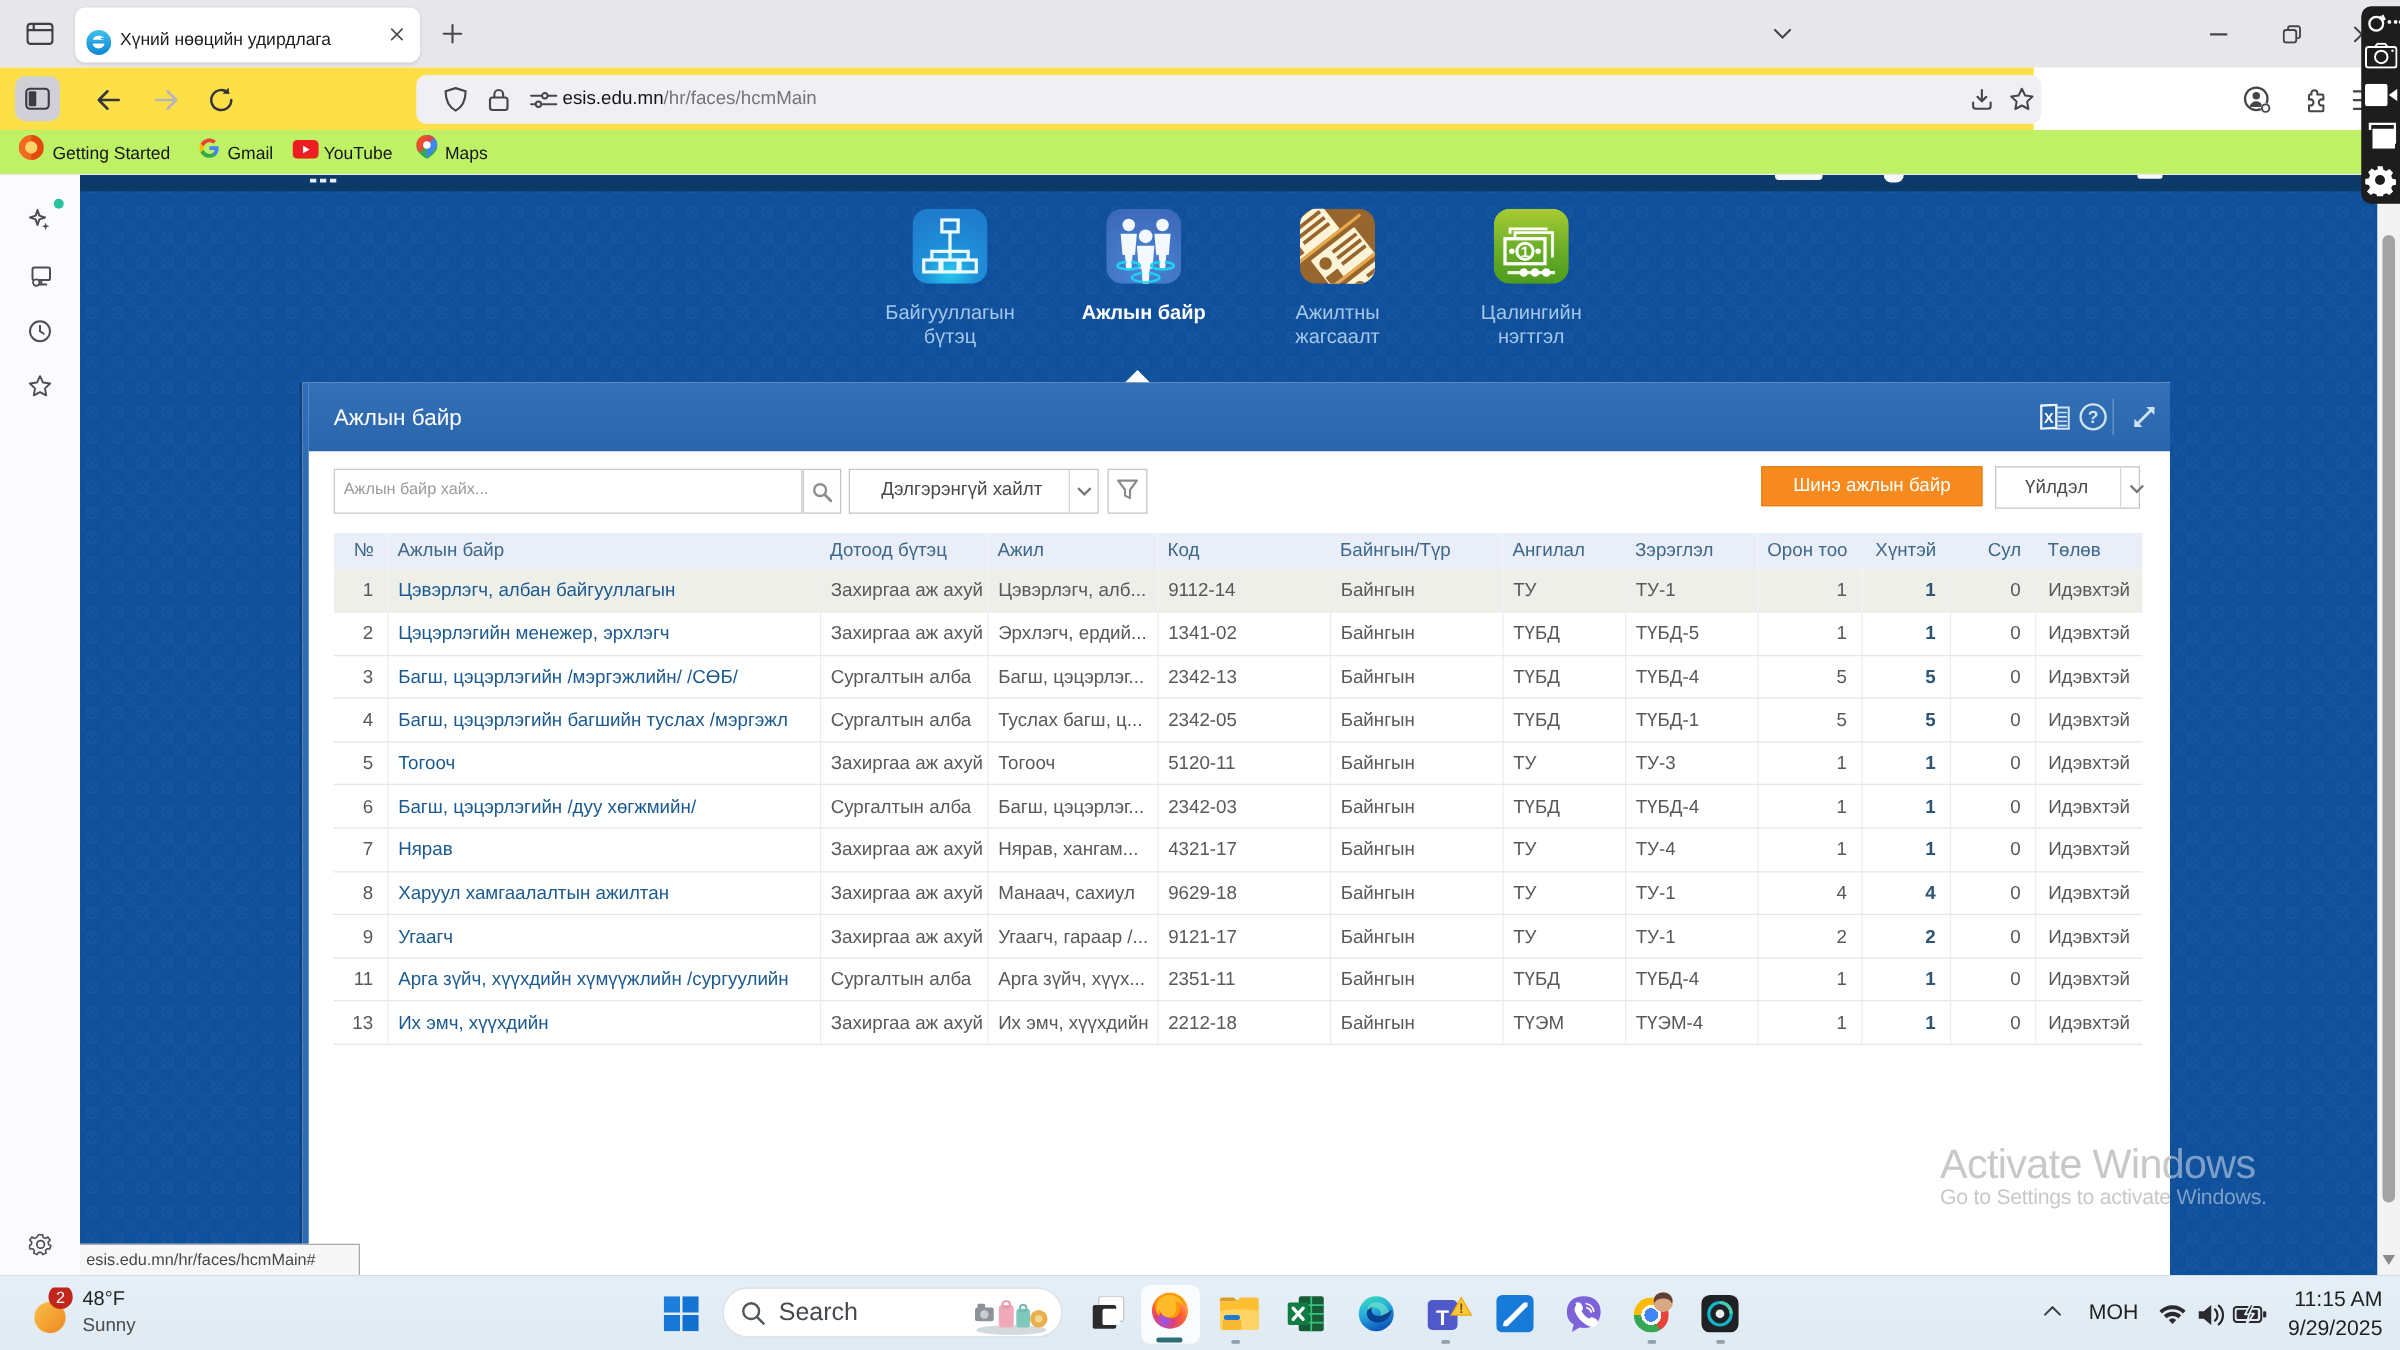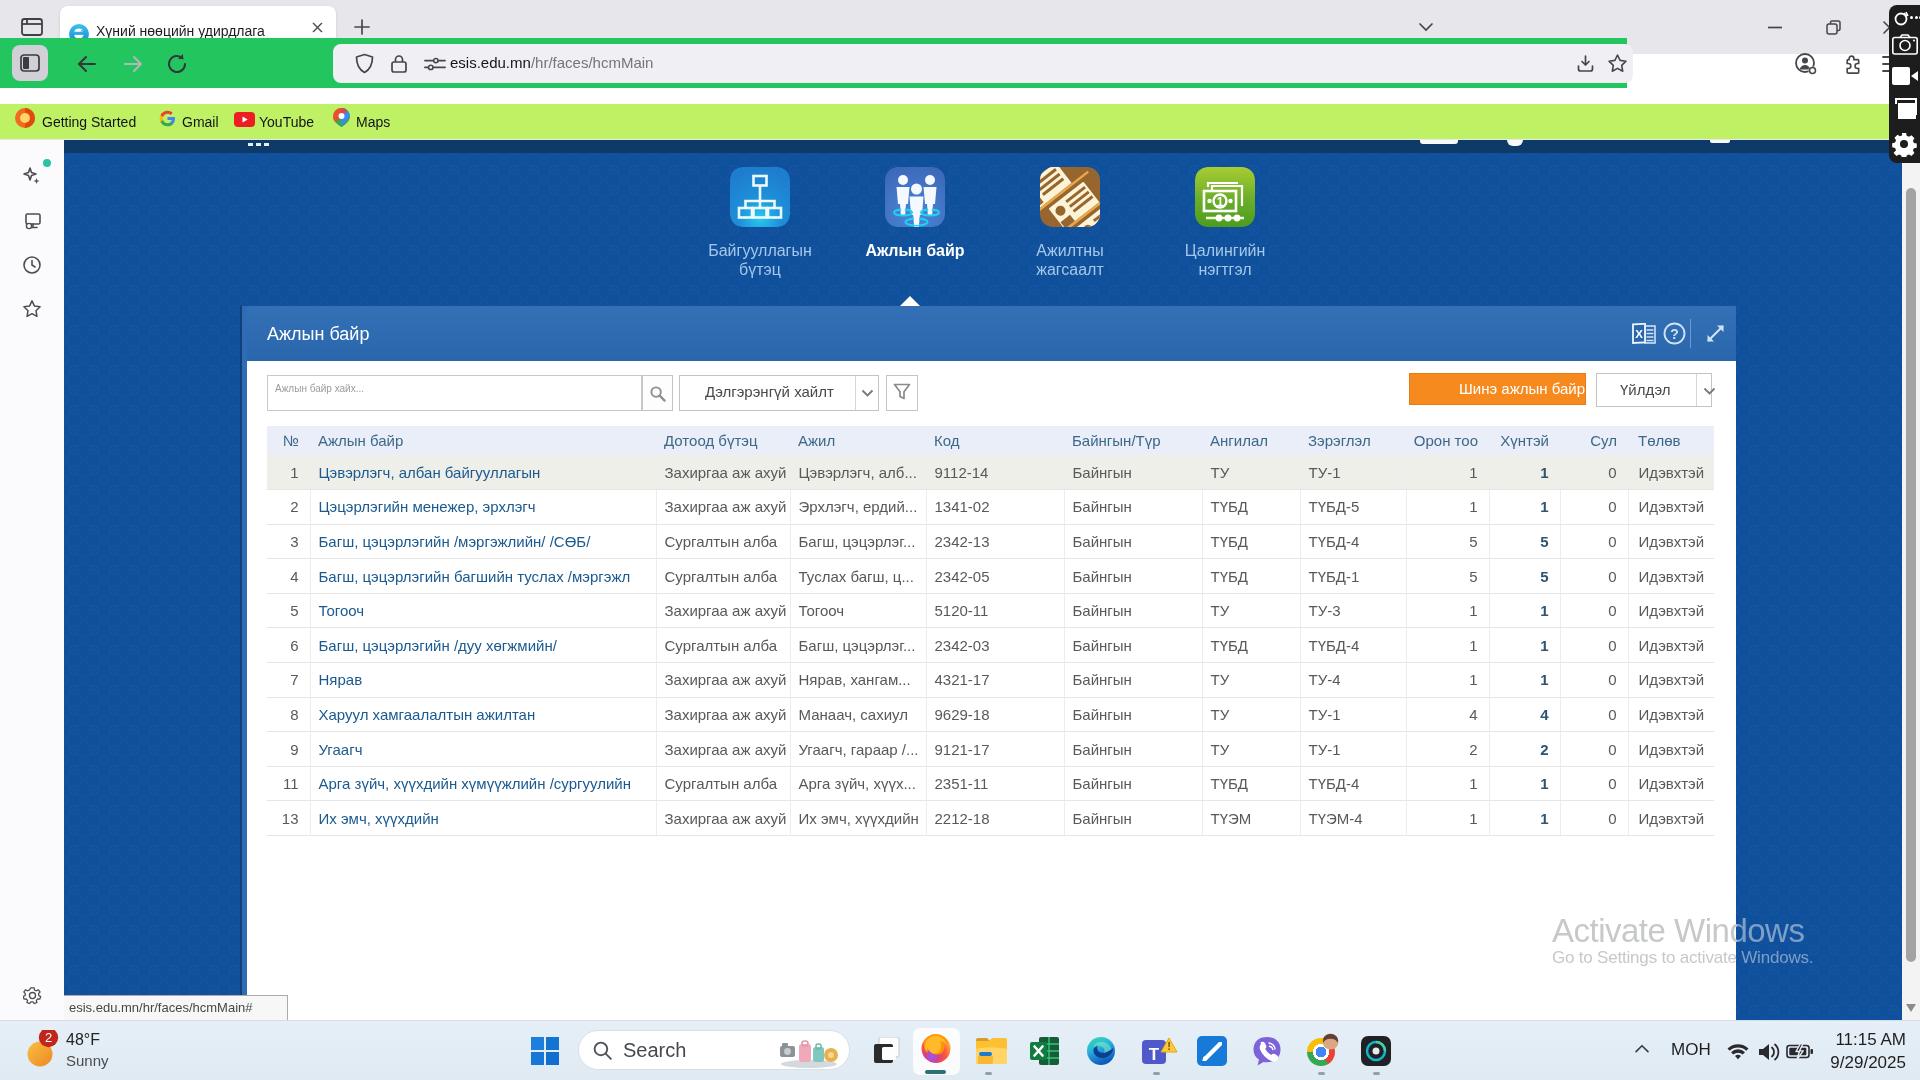--- a/index.html
+++ b/index.html
@@ -1,21 +1,21 @@
 <!DOCTYPE html>
 <html><head><meta charset="utf-8">
 <style>
 *{margin:0;padding:0;box-sizing:border-box}
 html,body{width:1920px;height:1080px;overflow:hidden;font-family:"Liberation Sans",sans-serif;background:#fff}
 .abs{position:absolute}
 
 #tabstrip{position:absolute;left:0;top:0;width:1920px;height:54px;background:#e6e6eb}
 #tab{position:absolute;left:60px;top:6px;width:276px;height:44px;background:#fff;border-radius:8px;box-shadow:0 1px 3px rgba(0,0,0,.12)}
 #tab .title{position:absolute;left:36px;top:17px;font-size:14px;color:#1d1d20;white-space:nowrap}
-#navbar{position:absolute;left:0;top:38px;width:1627px;height:50px;background:#22c55e}
+#navbar{position:absolute;left:0;top:54px;width:1627px;height:50px;background:#fde047}
 #bookbar{position:absolute;left:0;top:104px;width:1920px;height:36px;background:#bef264;border-bottom:1px solid #e7e7ec}
 #urlpill{position:absolute;left:333px;top:6px;width:1300px;height:39px;background:#f0f0f4;border-radius:8px}
 .bkitem{position:absolute;top:10px;font-size:14px;color:#15141a;white-space:nowrap}
 
 #viewport{position:absolute;left:0;top:140px;width:1920px;height:880px;background:#fff;overflow:hidden}
 #fxside{position:absolute;left:0;top:0;width:64px;height:880px;background:#fbfbfe}
 #page{position:absolute;left:64px;top:0;width:1838px;height:880px;background:#11549f;overflow:hidden}
 #navy{position:absolute;left:0;top:0;width:1838px;height:13px;background:#0d3a69}
 #scrollbar{position:absolute;left:1902px;top:0;width:18px;height:880px;background:#f3f3f3}
 #sbthumb{position:absolute;left:4px;top:48px;width:10px;height:774px;background:#a3a3a3;border-radius:5px}
@@ -23,21 +23,21 @@
 .appico{position:absolute;top:27px;width:60px;height:60px;border-radius:13px}
 .applbl{position:absolute;width:160px;text-align:center;font-size:16px;color:#a5c7e9;line-height:19px}
 #ptr{position:absolute;left:835px;top:156px;width:0;height:0;border-left:11px solid transparent;border-right:11px solid transparent;border-bottom:11px solid #fff}
 
 #panel{position:absolute;left:178px;top:166px;width:1494px;height:714px;background:#fff;border-left:5px solid #2e6db6;box-shadow:-2px 0 0 #0f4078}
 #phead{position:absolute;left:0;top:0;width:1489px;height:55px;background:linear-gradient(#3370b6,#2a66ab)}
 #phead .t{position:absolute;left:20px;top:18px;color:#fff;font-size:18px}
 
 .inp{position:absolute;border:1px solid #c8c8c8;background:#fff}
 .btn{position:absolute;border:1px solid #c4c4c4;background:#fff}
-#orangebtn{position:absolute;left:1162px;top:67px;width:177px;height:32px;background:#f68a1e;border:1px solid #e47c10;color:#fff;font-size:15px;text-align:right;line-height:30px}
+#orangebtn{position:absolute;left:1162px;top:67px;width:177px;height:32px;background:#f68a1e;border:1px solid #e47c10;color:#fff;font-size:15px;text-align:center;line-height:30px}
 
 table{border-collapse:collapse;table-layout:fixed;position:absolute;left:20px;top:120px;width:1447px;font-size:15px}
 th{background:#e9eef8;color:#3e6889;font-weight:400;height:29px;text-align:left;padding:0 0 0 8px;overflow:hidden;white-space:nowrap}
 td{height:34.6px;border-bottom:1px solid #e6e6e6;color:#57595b;padding:0 0 0 8px;overflow:hidden;white-space:nowrap;border-right:1px solid #ededed}
 td:last-child{border-right:none}
 td.n{text-align:right;padding:0 11px 0 0;color:#57595b}
 th.n{text-align:right;padding:0 11px 0 0}
 td.lnk{color:#1b5a90}
 td.b{font-weight:bold;color:#2e5573}
 tr.sel td{background:#efefe9}
@@ -334,21 +334,21 @@
             <text x="11.5" y="16.5" font-size="14" font-weight="bold" fill="#cfe2f5" text-anchor="middle" font-family="Liberation Sans">?</text>
           </svg>
         <div class="abs" style="left:1443px;top:13px;width:1px;height:29px;background:#6d9aca"></div>
         <svg class="abs" style="left:1458px;top:17px" width="21" height="21" viewBox="0 0 21 21">
             <path d="M3 18l15-15" stroke="#cfe2f5" stroke-width="2.2"></path>
             <path d="M12 2.5h6.5V9z" fill="#cfe2f5"></path>
             <path d="M9 18.5H2.5V12z" fill="#cfe2f5"></path>
           </svg>
       </div>
       <div class="inp" style="left:20px;top:69px;width:375px;height:36px"></div>
-      <span class="abs" style="left:28px;top:77px;font-size:10px;color:#9b9b9b">Ажлын байр хайх...</span>
+      <span class="abs" style="left:28px;top:77px;font-size:13px;color:#9b9b9b">Ажлын байр хайх...</span>
       <div class="btn" style="left:395px;top:69px;width:31px;height:36px;background:#fdfdfd"></div>
       <svg class="abs" style="left:402px;top:79px" width="18" height="18" viewBox="0 0 19 19">
           <circle cx="7.5" cy="7.5" r="5" fill="none" stroke="#8e8e8e" stroke-width="2"></circle>
           <path d="M11.5 11.5l5 5" stroke="#8e8e8e" stroke-width="2.4" stroke-linecap="round"></path>
         </svg>
       <div class="btn" style="left:432px;top:69px;width:200px;height:36px"></div>
       <span class="abs" style="left:458px;top:77px;font-size:15px;color:#4a4a4a">Дэлгэрэнгүй хайлт</span>
       <div class="abs" style="left:608px;top:70px;width:1px;height:34px;background:#d6d6d6"></div>
       <svg class="abs" style="left:614px;top:83px" width="13" height="9" viewBox="0 0 13 9">
           <path d="M1.5 1.5l5 5 5-5" fill="none" stroke="#777" stroke-width="1.8"></path>

